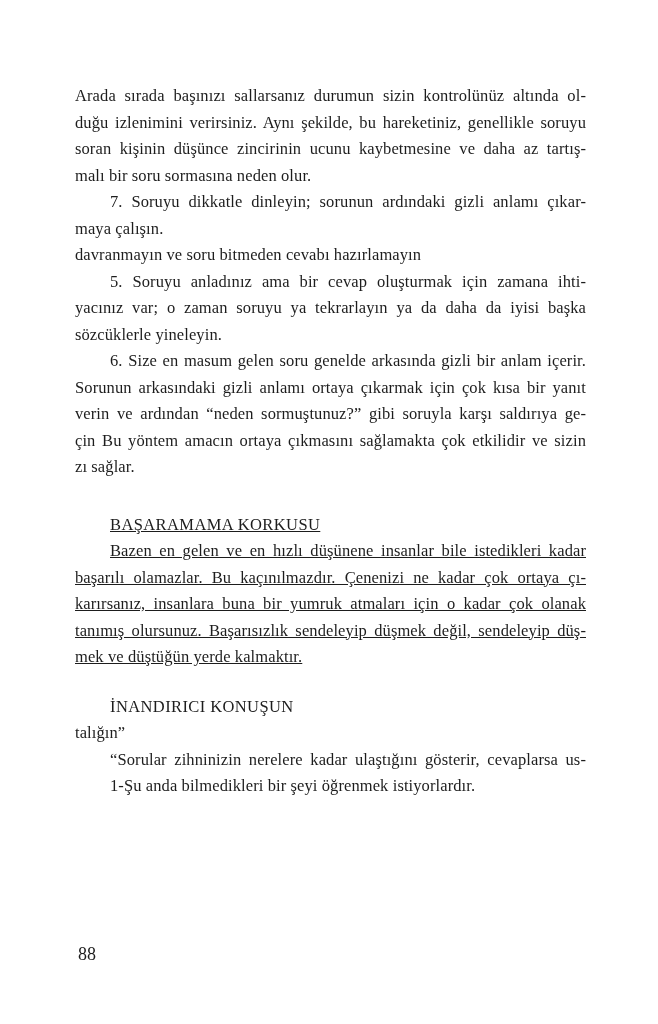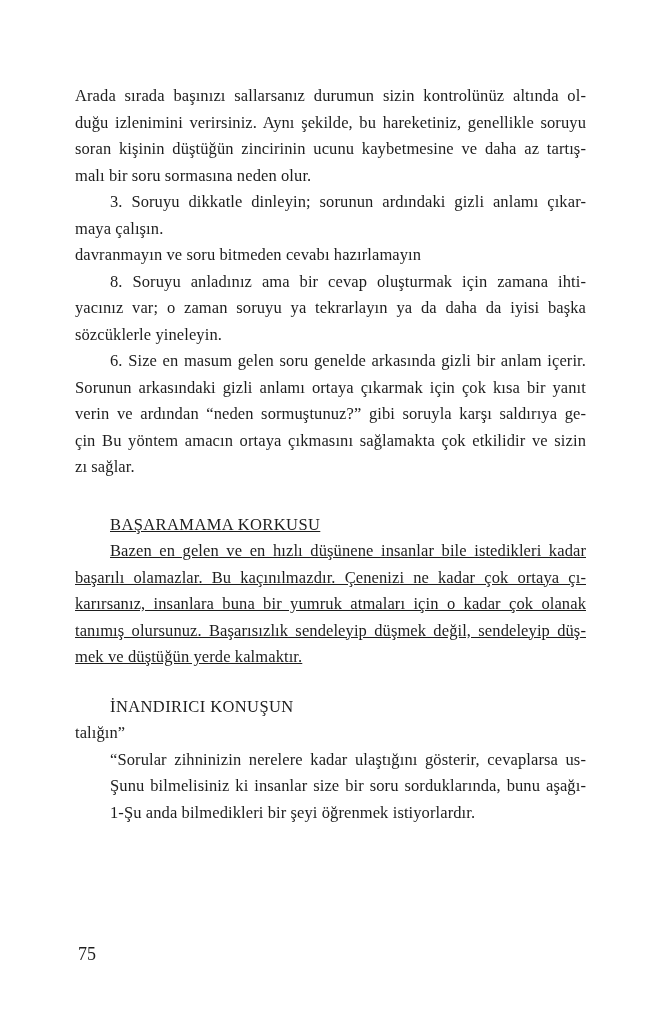--- a/index.html
+++ b/index.html
@@ -53,44 +53,43 @@
   }
 </style>
 </head>
 <body>
 
 <div class="page">
   <div class="text-block">
       <div class="section">
         <div class="line fill">Arada sırada başınızı sallarsanız durumun sizin kontrolünüz altında ol-</div>
         <div class="line fill">duğu izlenimini verirsiniz. Aynı şekilde, bu hareketiniz, genellikle soruyu</div>
-        <div class="line fill">soran kişinin düştüğün zincirinin ucunu kaybetmesine ve daha az tartış-</div>
+        <div class="line fill">soran kişinin düşünce zincirinin ucunu kaybetmesine ve daha az tartış-</div>
         <div class="line">malı bir soru sormasına neden olur.</div>
-        <div class="line fill indent">3. Soruyu dikkatle dinleyin; sorunun ardındaki gizli anlamı çıkar-</div>
+        <div class="line fill indent">7. Soruyu dikkatle dinleyin; sorunun ardındaki gizli anlamı çıkar-</div>
         <div class="line">maya çalışın.</div>
         <div class="line">davranmayın ve soru bitmeden cevabı hazırlamayın</div>
-        <div class="line fill indent">8. Soruyu anladınız ama bir cevap oluşturmak için zamana ihti-</div>
+        <div class="line fill indent">5. Soruyu anladınız ama bir cevap oluşturmak için zamana ihti-</div>
         <div class="line fill">yacınız var; o zaman soruyu ya tekrarlayın ya da daha da iyisi başka</div>
         <div class="line">sözcüklerle yineleyin.</div>
         <div class="line fill indent">6. Size en masum gelen soru genelde arkasında gizli bir anlam içerir.</div>
         <div class="line fill">Sorunun arkasındaki gizli anlamı ortaya çıkarmak için çok kısa bir yanıt</div>
         <div class="line fill">verin ve ardından “neden sormuştunuz?” gibi soruyla karşı saldırıya ge-</div>
         <div class="line fill">çin Bu yöntem amacın ortaya çıkmasını sağlamakta çok etkilidir ve sizin</div>
         <div class="line">zı sağlar.</div>
       </div>
       <div class="section">
         <div class="line section-heading">BAŞARAMAMA KORKUSU</div>
         <div class="line fill indent">Bazen en gelen ve en hızlı düşünene insanlar bile istedikleri kadar</div>
         <div class="line fill">başarılı olamazlar. Bu kaçınılmazdır. Çenenizi ne kadar çok ortaya çı-</div>
         <div class="line fill">karırsanız, insanlara buna bir yumruk atmaları için o kadar çok olanak</div>
         <div class="line fill">tanımış olursunuz. Başarısızlık sendeleyip düşmek değil, sendeleyip düş-</div>
         <div class="line">mek ve düştüğün yerde kalmaktır.</div>
       </div>
       <div class="section">
         <div class="line section-heading">İNANDIRICI KONUŞUN</div>
         <div class="line">talığın”</div>
         <div class="line fill indent">“Sorular zihninizin nerelere kadar ulaştığını gösterir, cevaplarsa us-</div>
-        <div class="line fill indent">Şunu bilmelisiniz ki insanlar size bir soru sorduklarında, bunu aşağı-</div>
         <div class="line indent">1-Şu anda bilmedikleri bir şeyi öğrenmek istiyorlardır.</div>
       </div>
     </div>
-  <div class="page-number">75</div>
+  <div class="page-number">88</div>
 </div>
 
 </body></html>

